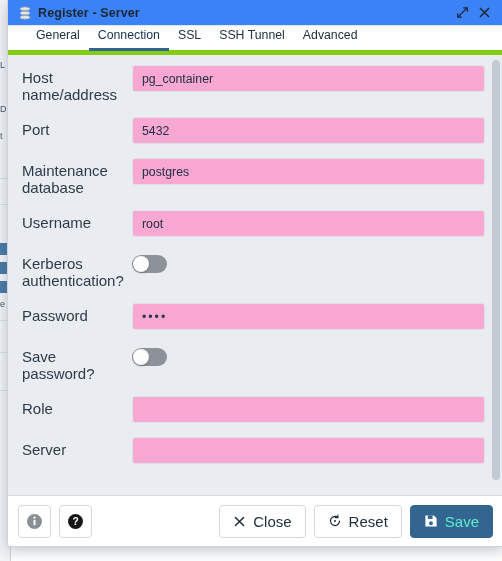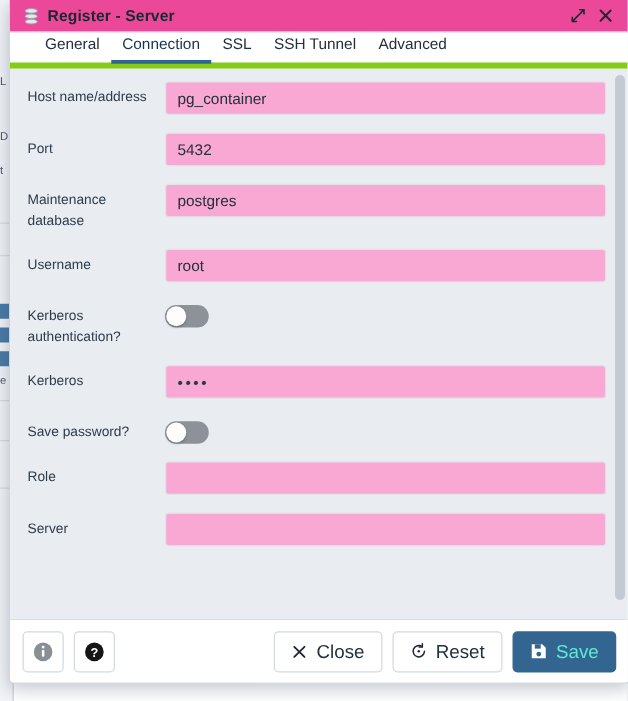--- a/index.html
+++ b/index.html
@@ -67,21 +67,21 @@
     box-shadow: 0 4px 14px rgba(40, 55, 75, 0.28);
     display: flex;
     flex-direction: column;
     overflow: hidden;
   }
 
   
   #titlebar {
     height: 26px;
     min-height: 26px;
-    background: #ec4899;
+    background: #3b82f6;
     border-bottom: 1px solid #e2e6eb;
     display: flex;
     align-items: center;
     padding: 0 8px 0 10px;
     box-sizing: border-box;
   }
   #title-icon {
     width: 14px; height: 14px;
     margin-right: 6px;
     flex: 0 0 auto;
@@ -147,21 +147,21 @@
   }
   .row {
     display: flex;
     align-items: flex-start;
     padding: 0 18px 0 14px;
     margin-bottom: 14px;
   }
   .lbl {
     width: 110px;
     min-width: 110px;
-    font-size: 11px;
+    font-size: 15px;
     color: #2d3b48;
     line-height: 16.5px;
     padding-top: 5px;
     word-break: break-word;
   }
   .fieldcell {
     flex: 1 1 auto;
     min-width: 0;
   }
   .inp {
@@ -342,21 +342,21 @@
       <div class="row">
         <div class="lbl">Kerberos authentication?</div>
         <div class="fieldcell">
           <div class="toggle">
             <div class="knob"></div>
           </div>
         </div>
       </div>
 
       <div class="row">
-        <div class="lbl">Kerberos</div>
+        <div class="lbl">Password</div>
         <div class="fieldcell">
           <div class="inp" style="display:flex;align-items:center;">
             <span class="pw-dots">••••</span>
           </div>
         </div>
       </div>
 
       <div class="row">
         <div class="lbl">Save password?</div>
         <div class="fieldcell">

